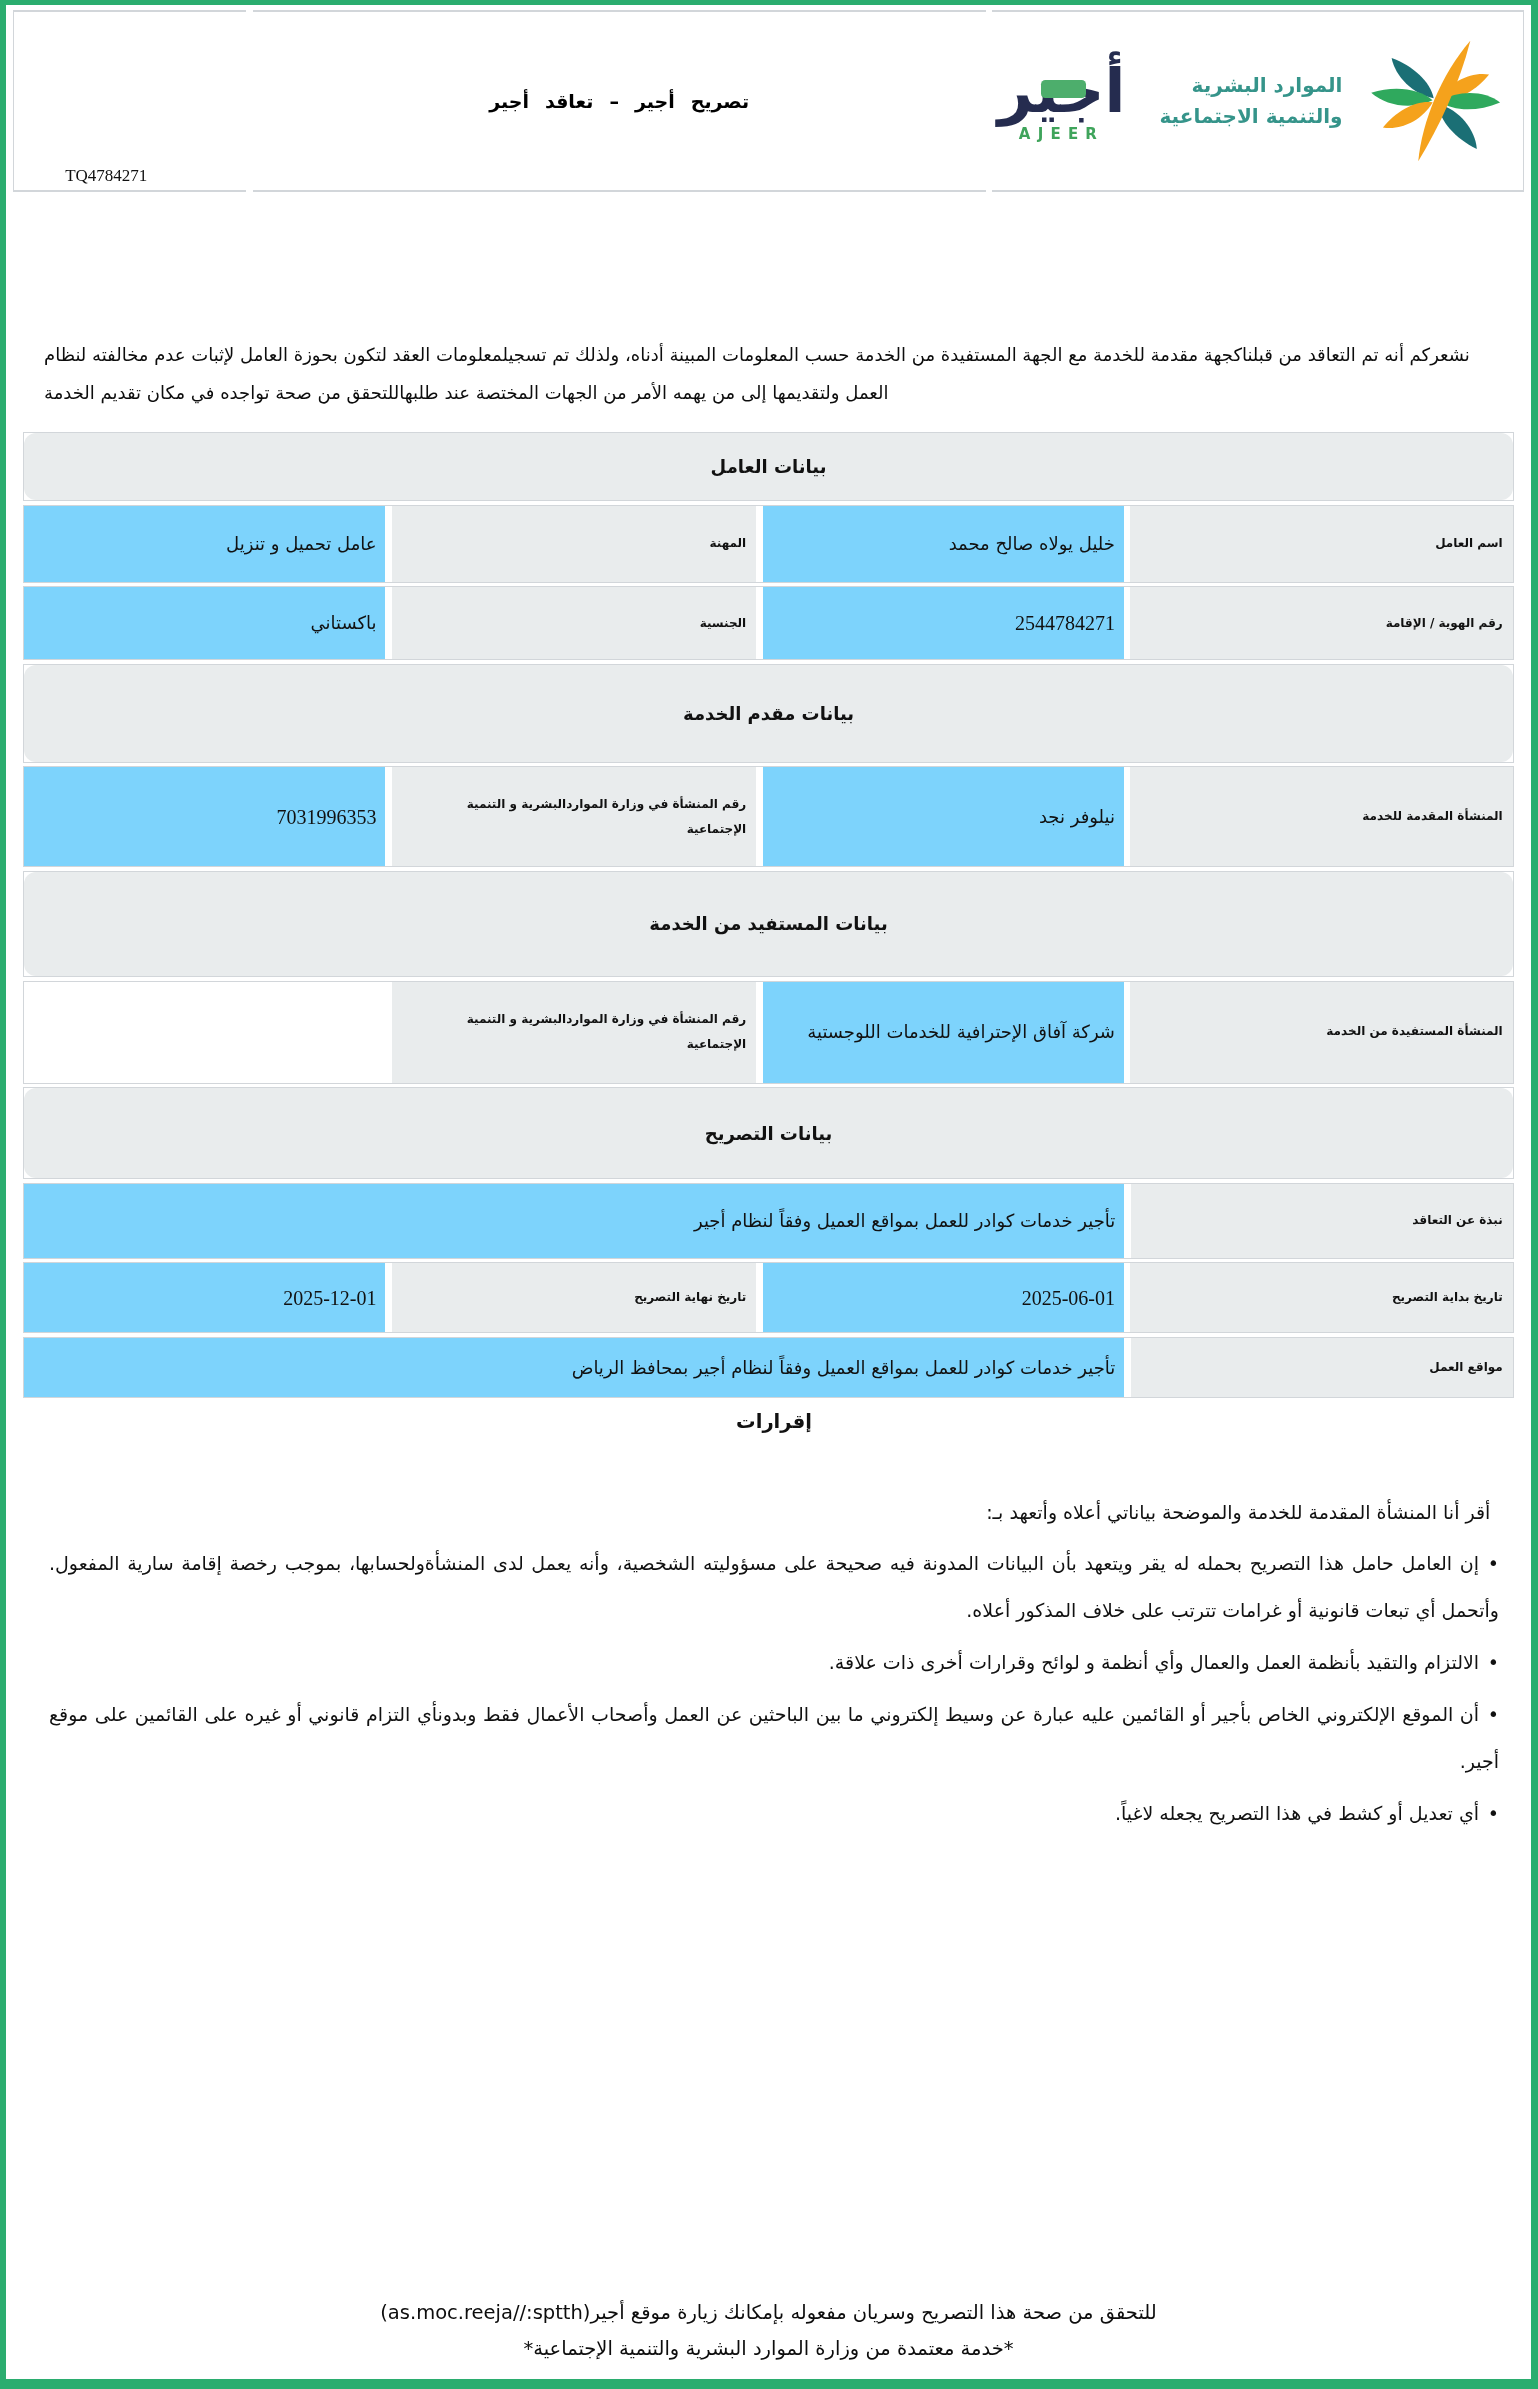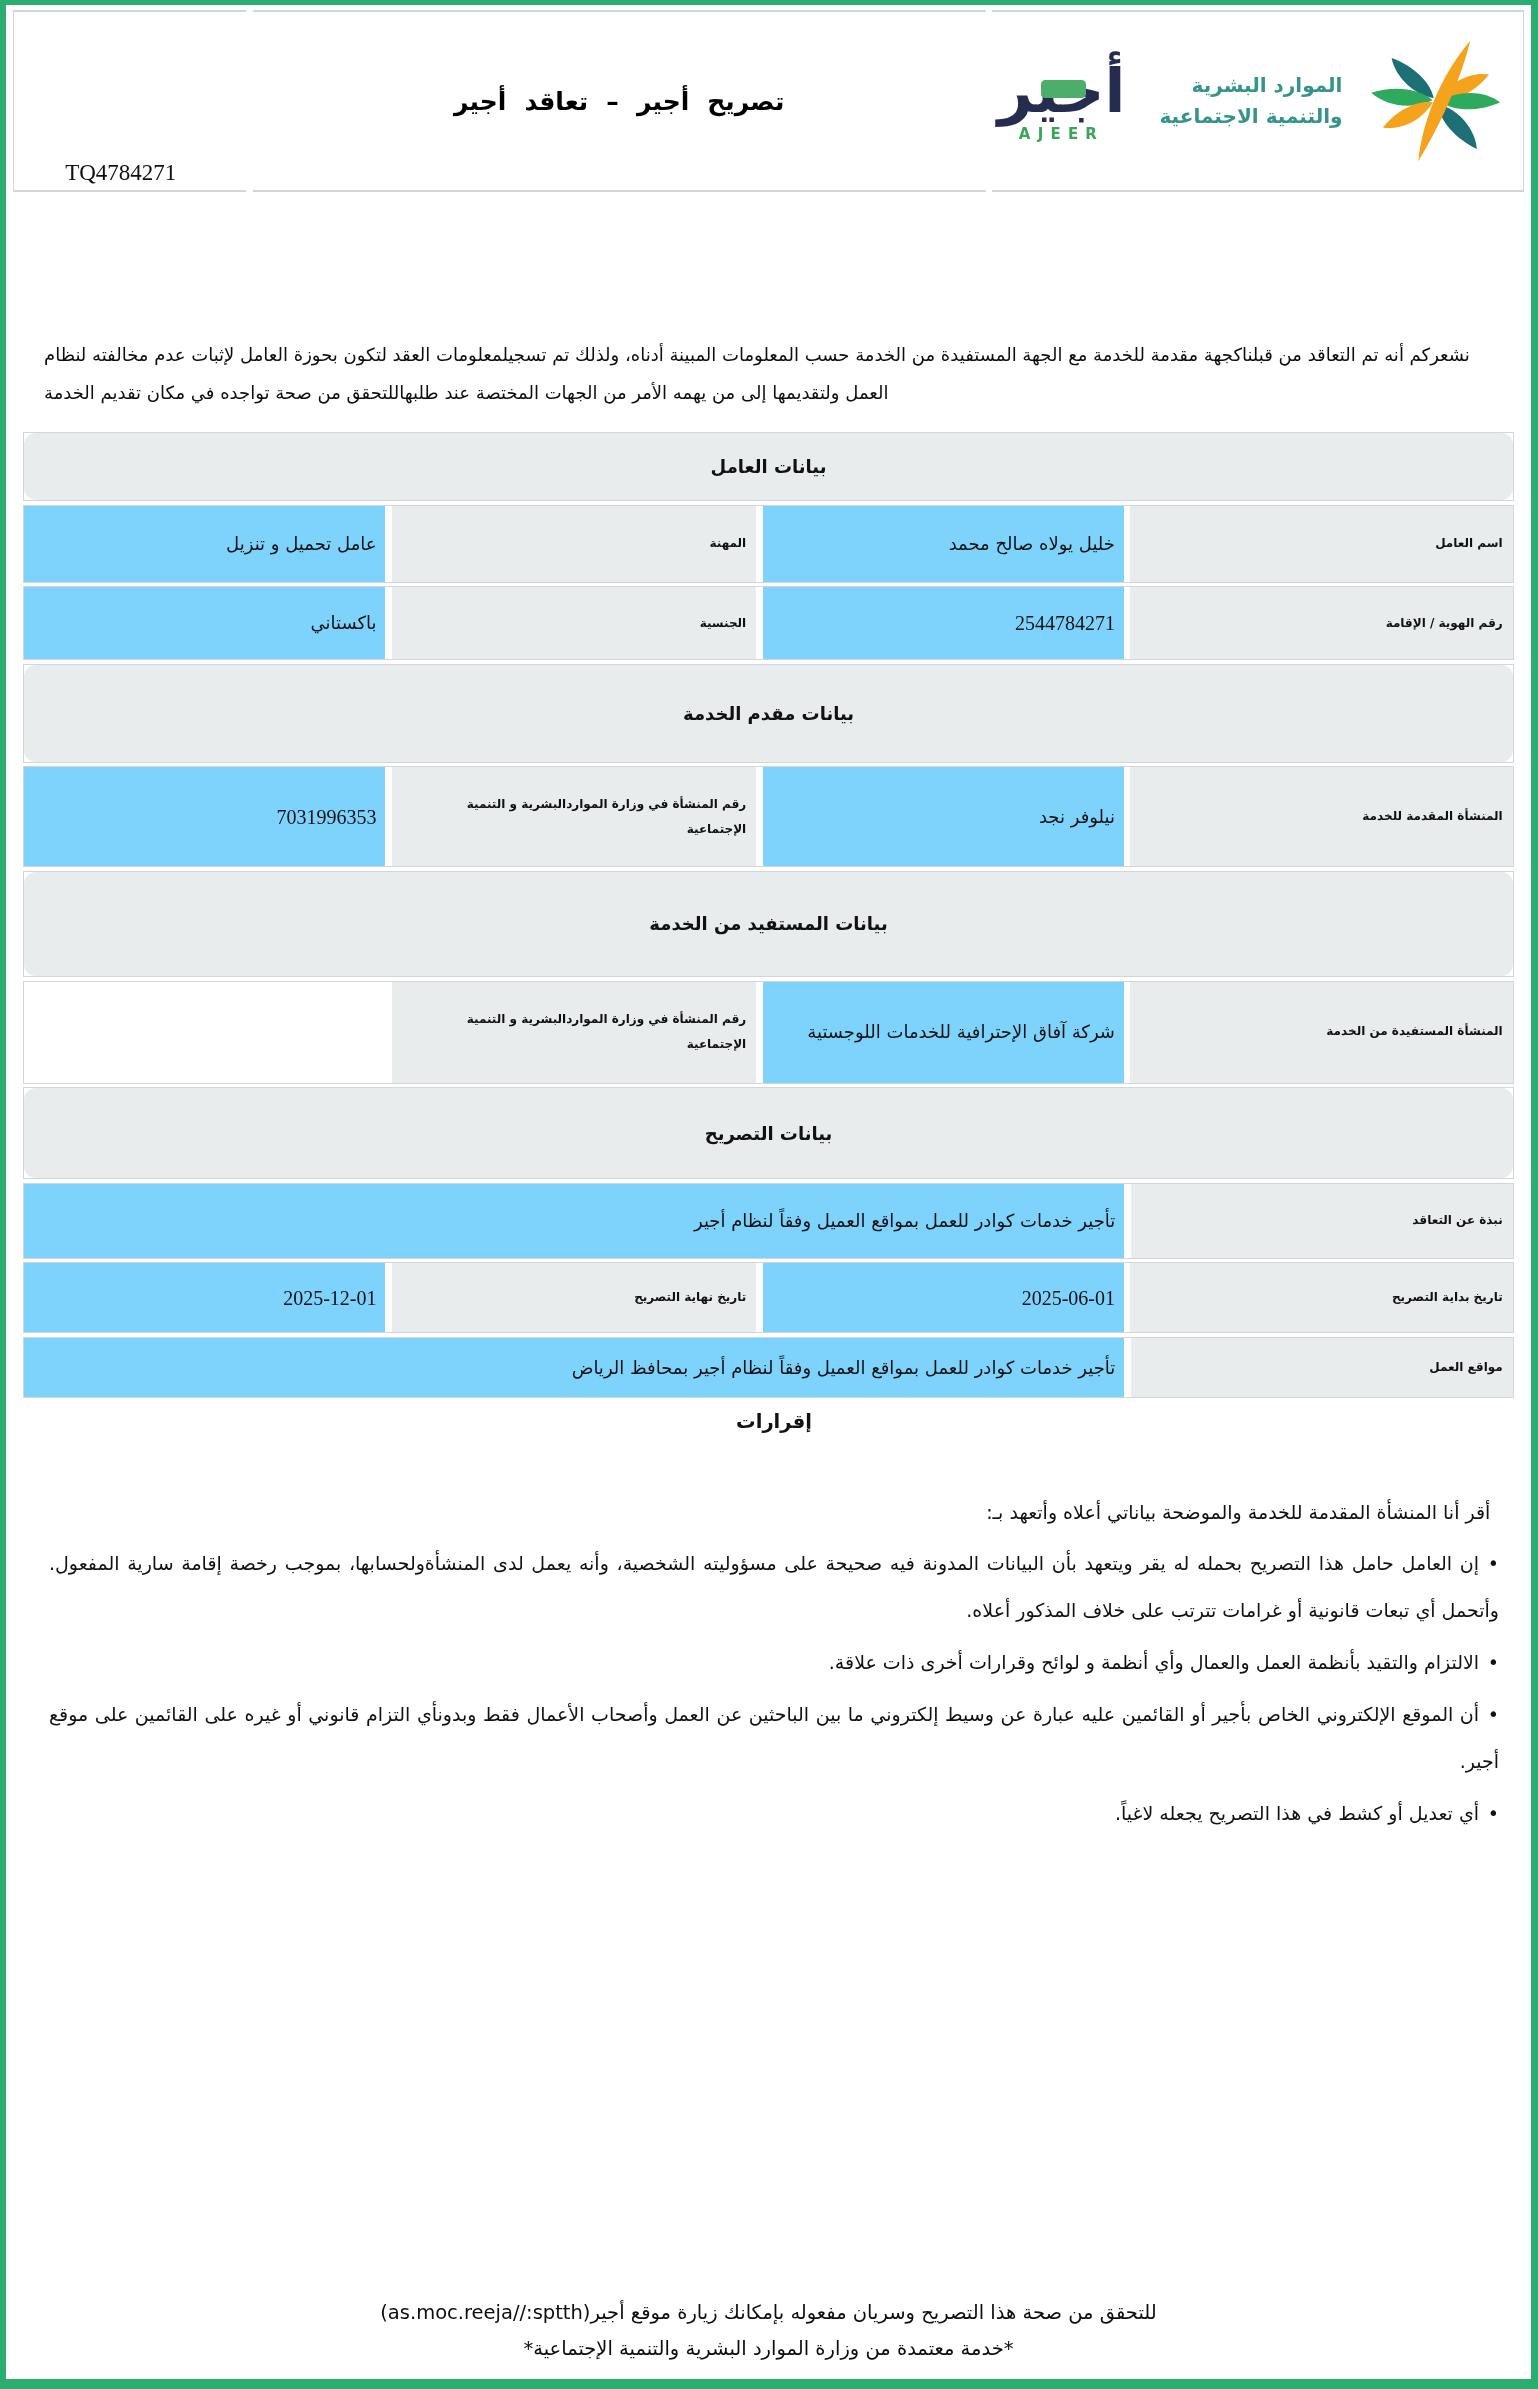--- a/index.html
+++ b/index.html
@@ -15,22 +15,22 @@
   }
   
   .header-box { position:absolute; top:5px; left:7.2px; right:7.2px; height:182px;
     display:flex; direction:ltr; gap:6.5px; }
   .hcell { border-top:2.2px solid #D2D6DA; border-bottom:2.2px solid #D2D6DA; box-sizing:border-box; }
   .hcell-left  { width:233px; border-left:1.4px solid #D2D6DA;
     display:flex; align-items:flex-end; justify-content:flex-start; padding:0 0 4.3px 51px; }
   .hcell-mid   { width:733px; display:flex; align-items:center; justify-content:center; }
   .hcell-right { flex:1; border-right:1.4px solid #D2D6DA;
     display:flex; align-items:center; justify-content:flex-start; gap:33px; padding-left:4.3px; }
-  .tq-number { font-family:"Liberation Serif", serif; font-size:23px; color:#101010; }
-  .doc-title { margin:0; font-size:25px; font-weight:bold; word-spacing:9.4px; color:#000; }
+  .tq-number { font-family:"Liberation Serif", serif; font-size:17px; color:#101010; }
+  .doc-title { margin:0; font-size:19px; font-weight:bold; word-spacing:9.4px; color:#000; }
   
   .ajeer-logo { position:relative; width:130px; text-align:center; direction:rtl; }
   .ajeer-ar { font-size:61px; font-weight:bold; line-height:1.05; color:#252C4F; letter-spacing:-2.2px; }
   .ajeer-bar { position:absolute; top:21.7px; right:40px; width:45px; height:18px;
     background:#4DAE6C; border-radius:4.3px; }
   .ajeer-en { direction:ltr; color:#3FA45B; font-size:15px; font-weight:bold; letter-spacing:7.2px; margin-top:2.9px; }
   
   .ministry-logo { display:flex; direction:ltr; align-items:center; gap:7.2px; }
   .ministry-text { text-align:right; color:#35948A; font-size:20px; font-weight:bold; line-height:1.55; }
   .ministry-mark { width:172px; height:142px; }

